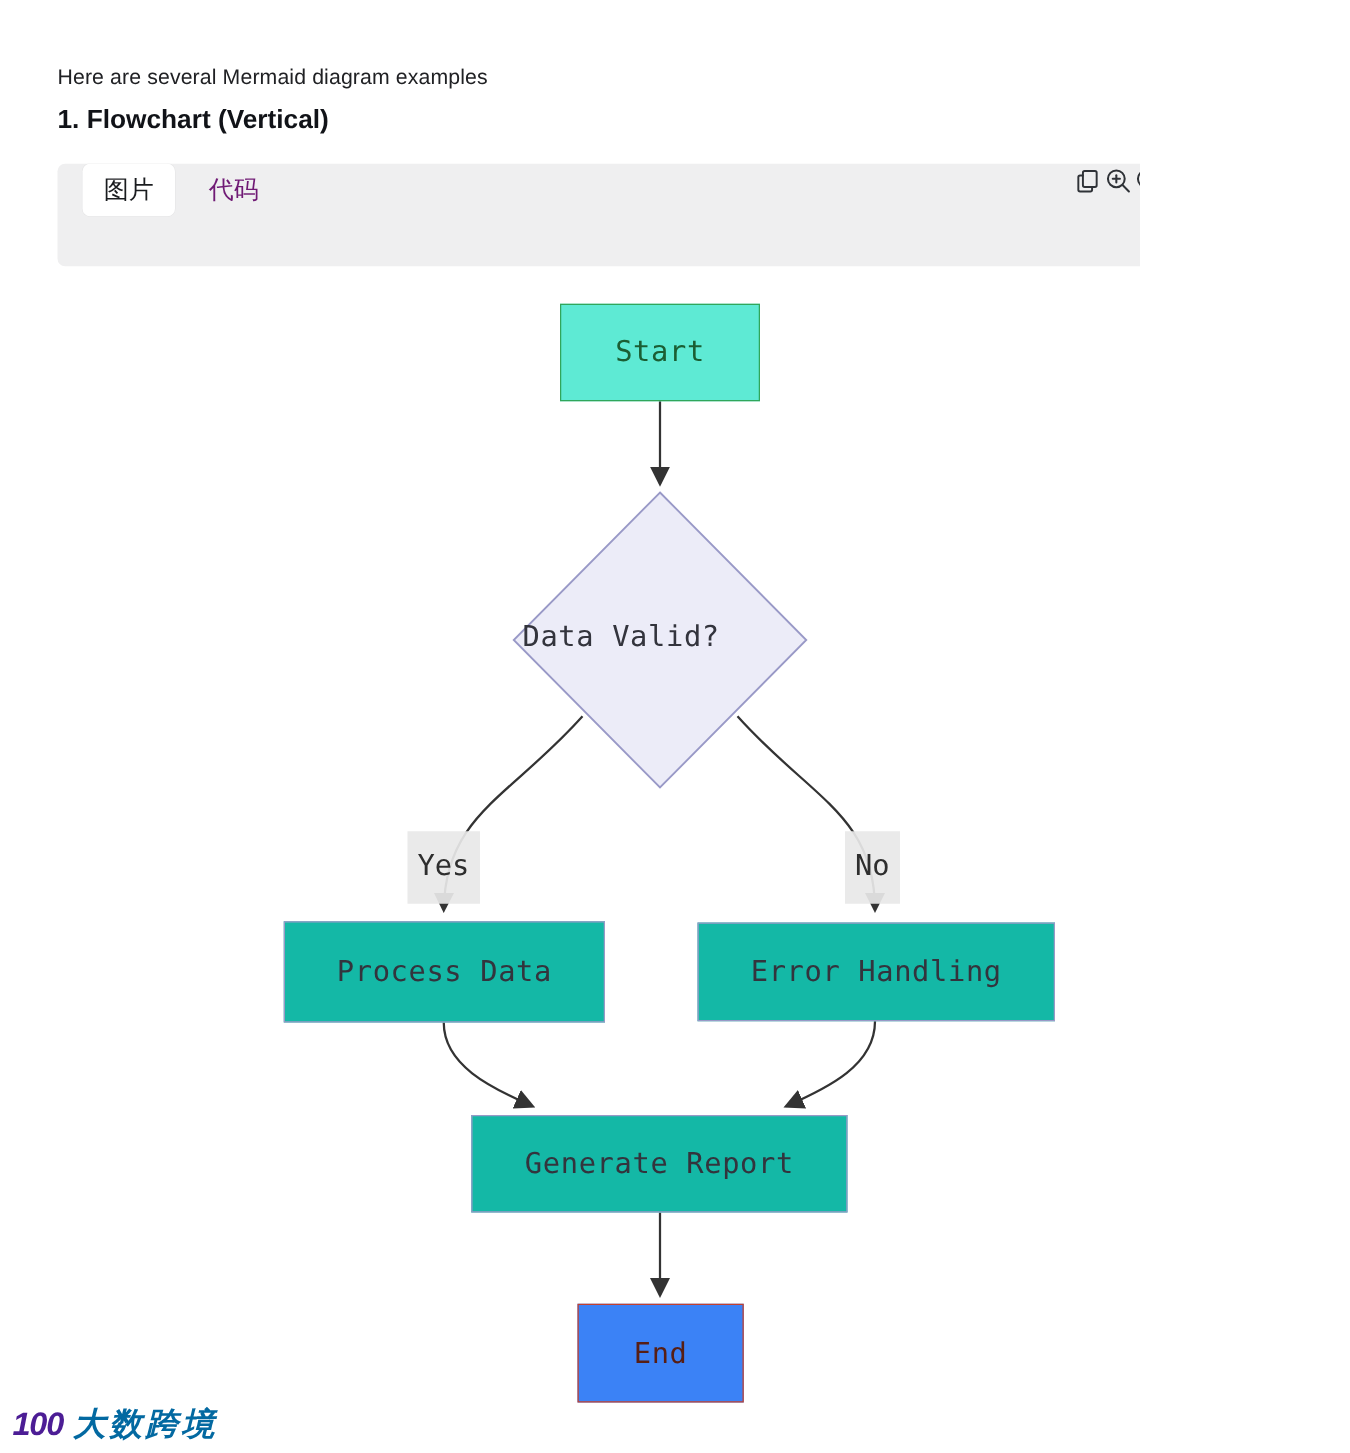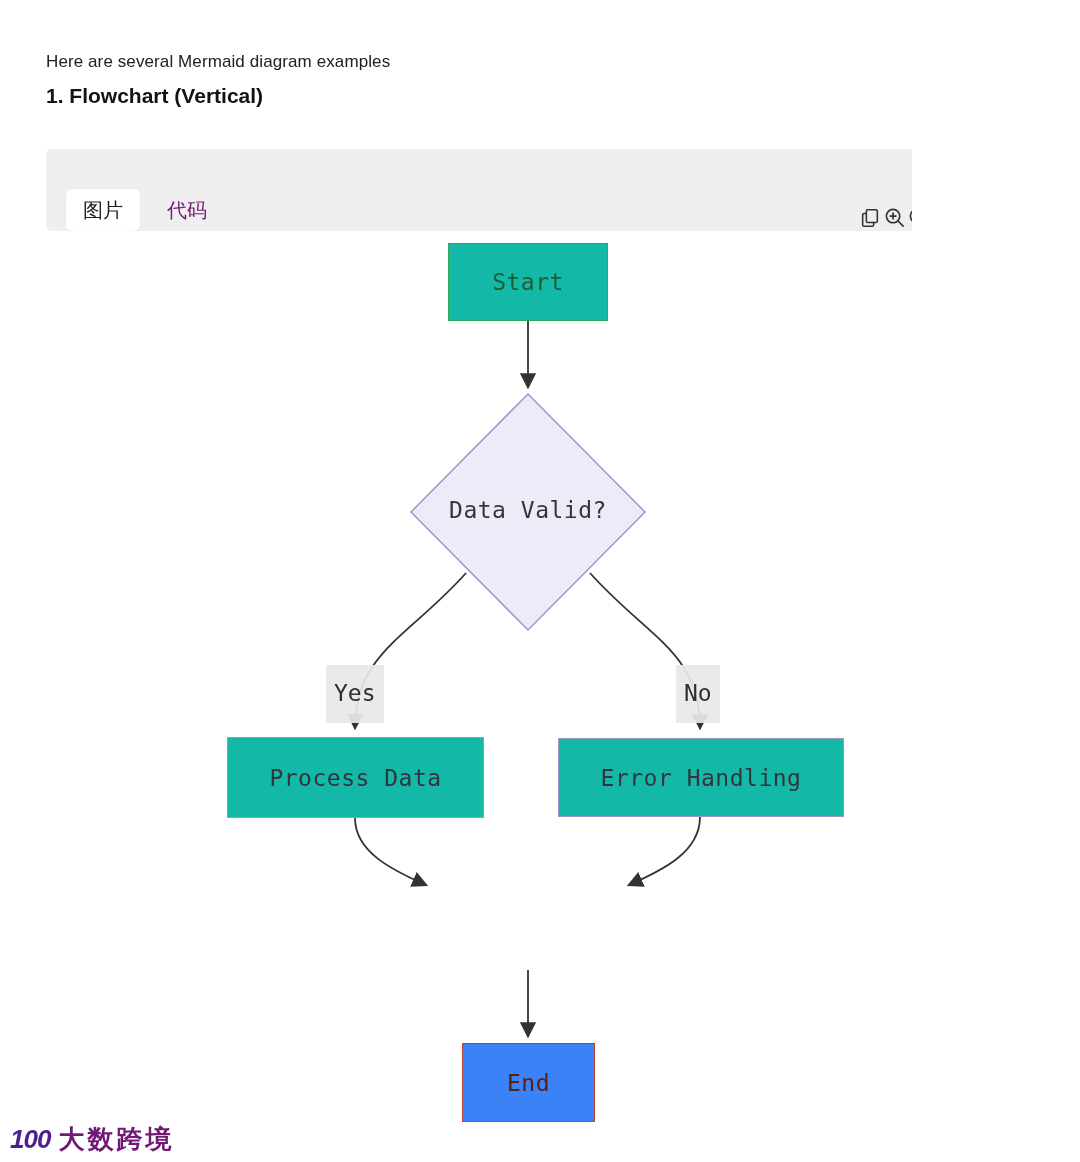--- a/index.html
+++ b/index.html
@@ -19,25 +19,25 @@
     position: absolute; left: 46px; top: 52px;
     font-size: 17px; color: #202124; letter-spacing: 0.1px;
   }
   .section-title {
     position: absolute; left: 46px; top: 84px;
     font-size: 21px; font-weight: 700; color: #111318;
   }
 
   
   .toolbar {
-    position: absolute; left: 46px; top: 149px;
+    position: absolute; left: 46px; top: 131px;
     width: 976px; height: 82px;
     background: #efeff0;
     border-radius: 6px;
-    display: flex; align-items: flex-end; justify-content: space-between;
+    display: flex; align-items: flex-start; justify-content: space-between;
     padding: 0 24px 0 20px;
   }
   .tabs { display: flex; align-items: center; gap: 10px; }
   .tab {
     font-size: 20px; color: #701a75; padding: 7px 17px;
     border-radius: 6px; cursor: pointer; line-height: 1.4;
   }
   .tab.active {
     background: #ffffff; color: #1a1c1f;
     box-shadow: 0 0 0 0.5px rgba(0,0,0,0.04);
@@ -56,30 +56,30 @@
   .edges-svg { position: absolute; left: 0; top: 0; z-index: 1; pointer-events: none; }
 
   .node {
     position: absolute; z-index: 2;
     display: flex; align-items: center; justify-content: center;
     font-family: "DejaVu Sans Mono", monospace;
     font-size: 23px; letter-spacing: 0.5px;
   }
   .node.rect-node { border: 1.5px solid #9999c7; background: #14b8a6; color: #33343d; }
   .node.start-node { left: 448px; top: 243px; width: 160px; height: 78px;
-    background: #14b8a6; border: 1.5px solid #31a65a; color: #1b5e33; }
+    background: #5eead4; border: 1.5px solid #31a65a; color: #1b5e33; }
   .node.process-node { left: 227px; top: 737px; width: 257px; height: 81px; }
   .node.error-node   { left: 558px; top: 738px; width: 286px; height: 79px; }
   .node.report-node  { left: 377px; top: 892px; width: 301px; height: 78px; }
   .node.end-node { left: 462px; top: 1043px; width: 133px; height: 79px;
     background: #3b82f6; border: 1.5px solid #c2402f; color: #571e14; }
 
   .decision-label {
     position: absolute; z-index: 2; left: 418px; top: 497px; width: 220px;
-    text-align: center; font-family: "DejaVu Sans Mono", monospace;
+    font-family: "DejaVu Sans Mono", monospace;
     font-size: 23px; color: #33343d; letter-spacing: 0.5px;
   }
 
   .edge-label {
     position: absolute; z-index: 2;
     background: rgba(232,232,232,0.92);
     font-family: "DejaVu Sans Mono", monospace;
     font-size: 23px; color: #2e2e2e;
     padding: 15px 8px; line-height: 1.2;
   }
@@ -90,21 +90,21 @@
   .watermark {
     position: absolute; left: 10px; top: 1122px; z-index: 3;
     display: flex; align-items: center; gap: 8px;
     color: #e4e4e6; user-select: none;
   }
   .wm-logo {
     font-size: 26px; font-weight: 800; font-style: italic;
     letter-spacing: -1px; color: #4c1d95;
   }
   .wm-brand {
-    font-size: 26px; font-weight: 700; letter-spacing: 3px; color: #701a75;
+    font-size: 26px; font-weight: 700; letter-spacing: 3px; color: #0369a1; font-style: italic;
   }
 </style>
 </head>
 <body>
 
 <div class="canvas">
 
   <div class="intro">Here are several Mermaid diagram examples</div>
   <div class="section-title">1. Flowchart (Vertical)</div>
 
@@ -166,20 +166,21 @@
   </svg>
 
   <div class="node rect-node start-node">Start</div>
 
   <div class="decision-label">Data Valid?</div>
 
   <div class="node rect-node process-node">Process Data</div>
 
   <div class="node rect-node error-node">Error Handling</div>
 
+  <div class="node rect-node report-node">Generate Report</div>
 
   <div class="node rect-node end-node">End</div>
 
   <div class="edge-label yes">Yes</div>
   <div class="edge-label no">No</div>
 
   <div class="watermark">
     <span class="wm-logo">100</span>
     <span class="wm-brand">大数跨境</span>
   </div>

